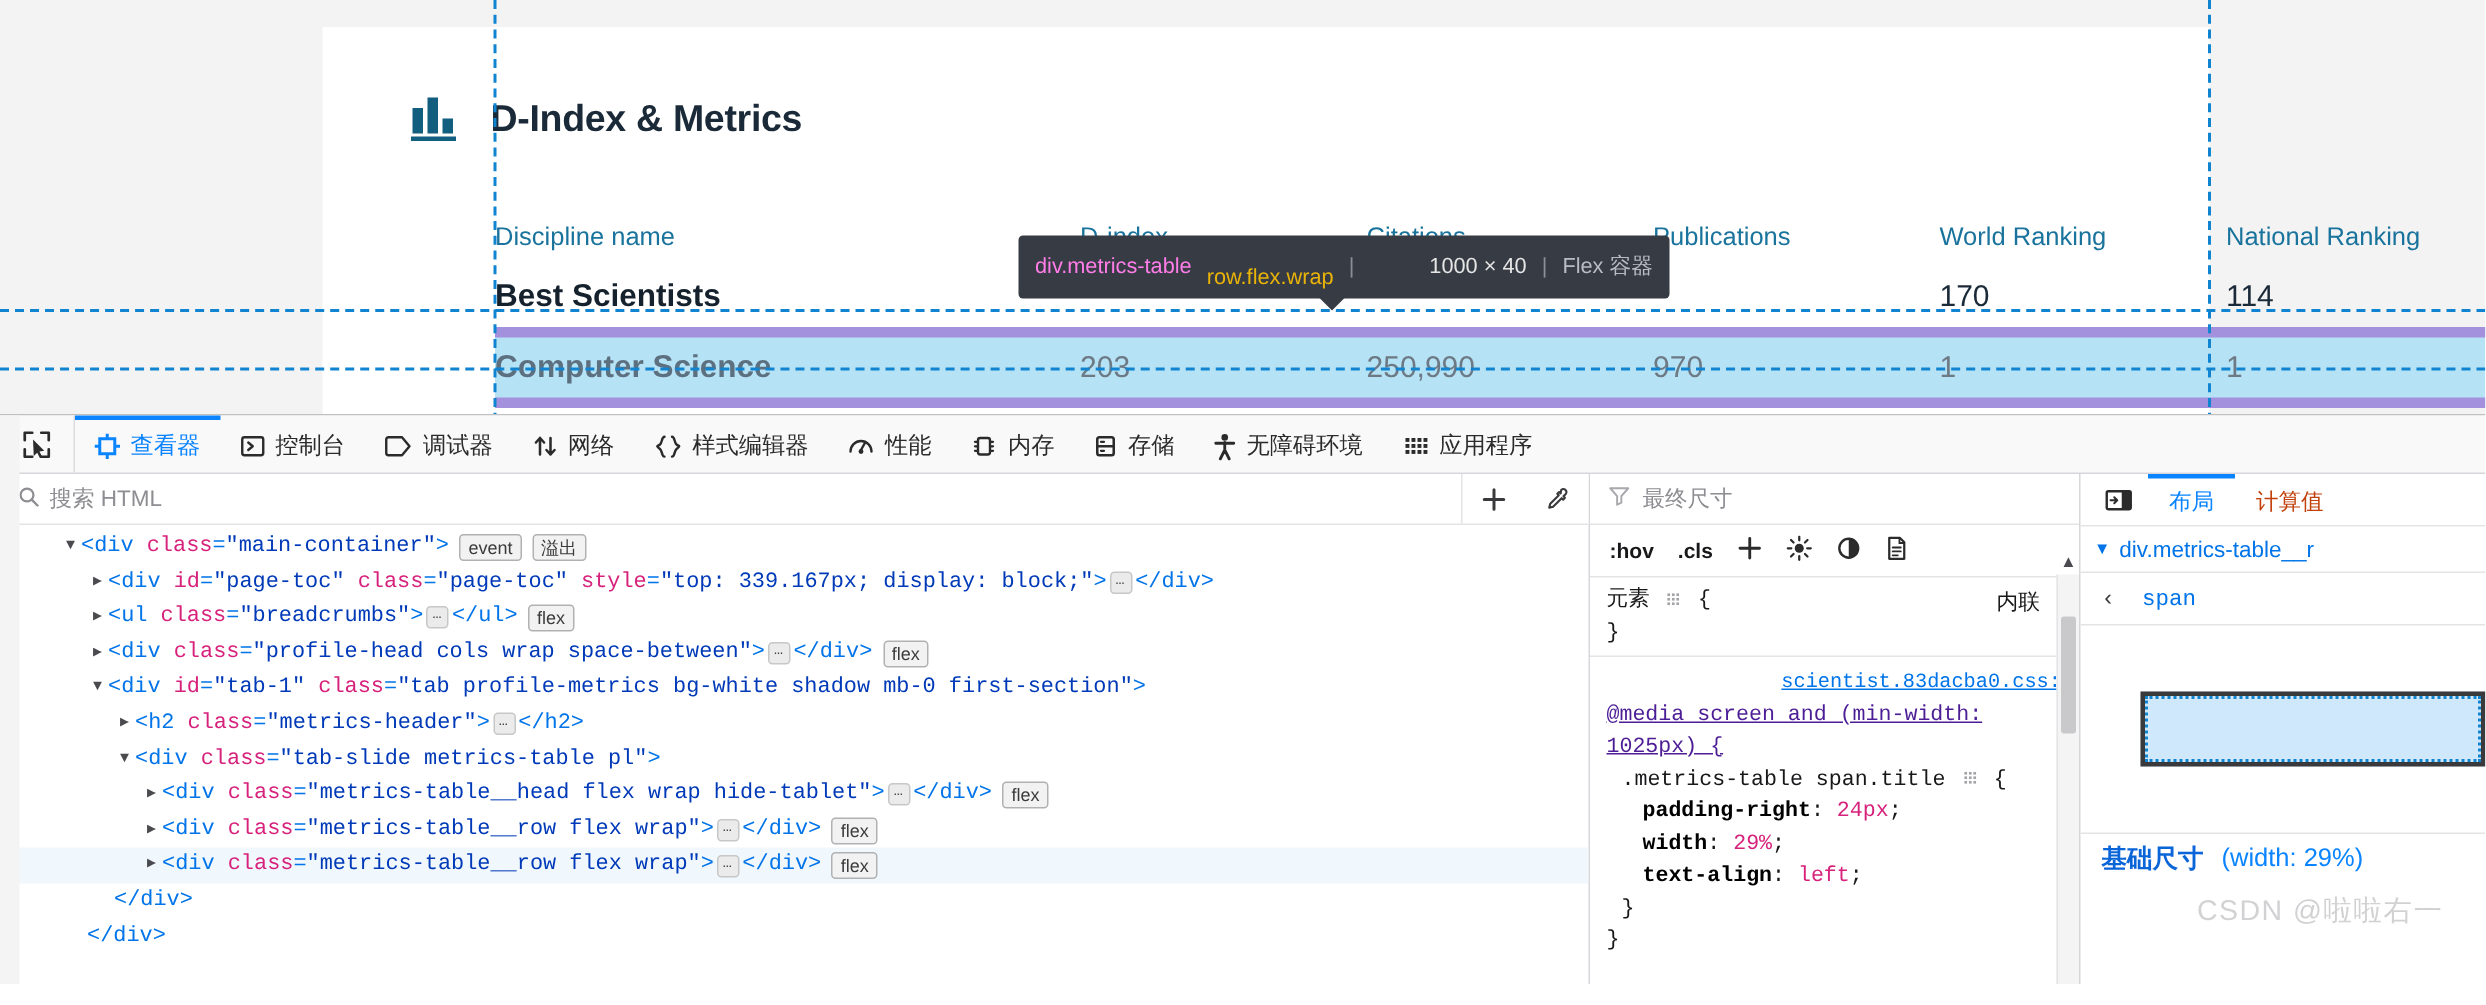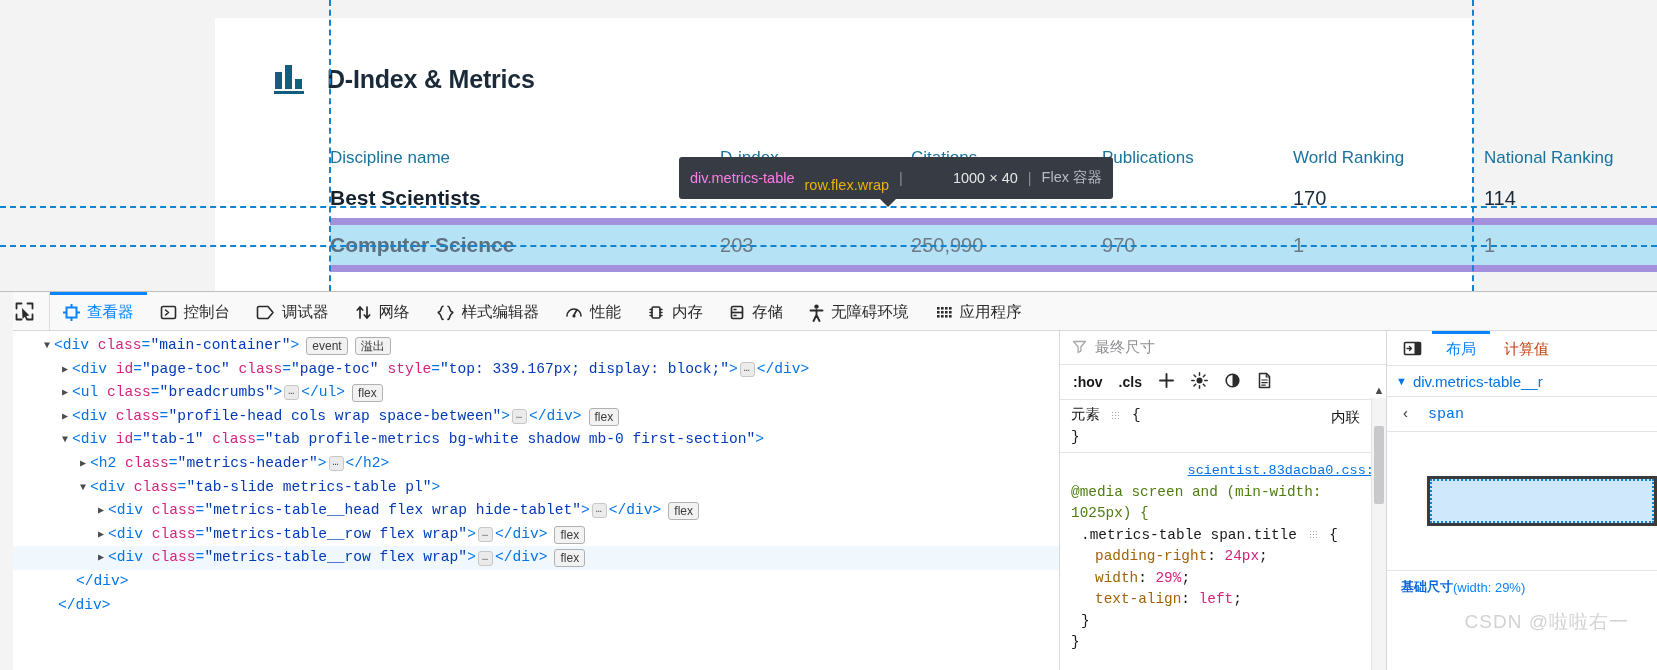--- a/index.html
+++ b/index.html
@@ -146,21 +146,21 @@
     width: 0; height: 0;
     border-left: 9px solid transparent;
     border-right: 9px solid transparent;
     border-top: 9px solid #373b43;
   }
 
   
   .devtools {
     position: absolute;
     left: 0;
-    top: 291px;
+    top: 276px;
     width: 1657px;
     height: 379px;
     background: #ffffff;
     border-top: 1px solid #c0c0c0;
     display: flex;
     flex-direction: column;
   }
   .dt-toolbar {
     height: 38px;
     min-height: 38px;
@@ -341,24 +341,24 @@
   .rule-src {
     color: #0074e8;
     text-decoration: underline;
     font-size: 13.5px;
     display: block;
     text-align: right;
     padding-right: 4px;
     margin-top: 7px;
   }
   .rule-hr { border-top: 1px solid #e4e4e6; margin: 4px 0 0 -11px; }
-  .prop-name { color: #a16207; }
+  .prop-name { color: #000000; font-weight: bold; }
   .prop-val { color: #d7227c; }
   .sel { color: #18181a; }
-  .media { color: #4d7c0f; }
+  .media { color: #4c1d95; text-decoration: underline; }
   .grip {
     display: inline-block;
     width: 9px; height: 9px;
     background-image:
       radial-gradient(#9a9a9e 40%, transparent 42%);
     background-size: 3px 3px;
     vertical-align: middle;
     margin: 0 3px;
     opacity: .9;
   }
@@ -464,22 +464,23 @@
     background: #cfe8fb;
     border: 3px solid #3a3a3c;
     outline: 2px dotted #1184d1;
     outline-offset: -5px;
     box-sizing: border-box;
   }
   .size-row {
     height: 32px;
     display: flex;
     align-items: center;
+    gap: 12px;
     padding-left: 14px;
-    font-size: 13px;
+    font-size: 17px;
     border-top: 1px solid #e4e4e6;
   }
   .size-label { color: #0a65d8; font-weight: bold; }
   .size-val { color: #0a84ff; }
   .size-row.final { color: #18181a; font-weight: bold; }
   .watermark {
     position: absolute;
     right: 28px;
     bottom: 36px;
     color: #d2d2d4;
@@ -682,20 +683,43 @@
           </svg>
         </span>
         <span>应用程序</span>
       </div>
     </div>
 
     <div class="dt-body">
 
       <div class="markup-pane">
 
+        <div class="markup-search">
+          <div class="ms-input">
+            <span>
+              <svg width="14" height="14" viewBox="0 0 14 14">
+                <circle cx="6" cy="6" r="4.3" fill="none" stroke="#8d8d92" stroke-width="1.5"></circle>
+                <path d="M9.3 9.3L13 13" stroke="#8d8d92" stroke-width="1.6" stroke-linecap="round"></path>
+              </svg>
+            </span>
+            <span>搜索 HTML</span>
+          </div>
+          <div class="ms-actions">
+            <div class="ms-btn">
+              <svg width="18" height="18" viewBox="0 0 18 18">
+                <path d="M9 2.5v13M2.5 9h13" stroke="#3a3a3c" stroke-width="2" stroke-linecap="round"></path>
+              </svg>
+            </div>
+            <div class="ms-btn">
+              <svg width="18" height="18" viewBox="0 0 18 18">
+                <path d="M11.8 2.6a2 2 0 0 1 2.9 2.9l-1.4 1.4 1 1-1.2 1.2-1-1-5.7 5.7-2.6.7.7-2.6 5.7-5.7-1-1L10.4 4l1 1z" fill="none" stroke="#3a3a3c" stroke-width="1.4" stroke-linejoin="round"></path>
+              </svg>
+            </div>
+          </div>
+        </div>
 
         <div class="markup-tree">
 
           <div class="node" style="padding-left:40px;">
             <span class="twisty">▼</span>
             <span class="tk-punct">&lt;</span>
               <span class="tk-tag">div</span>
               <span>&nbsp;</span>
               <span class="tk-attr">class</span>
               <span class="tk-punct">=</span>

